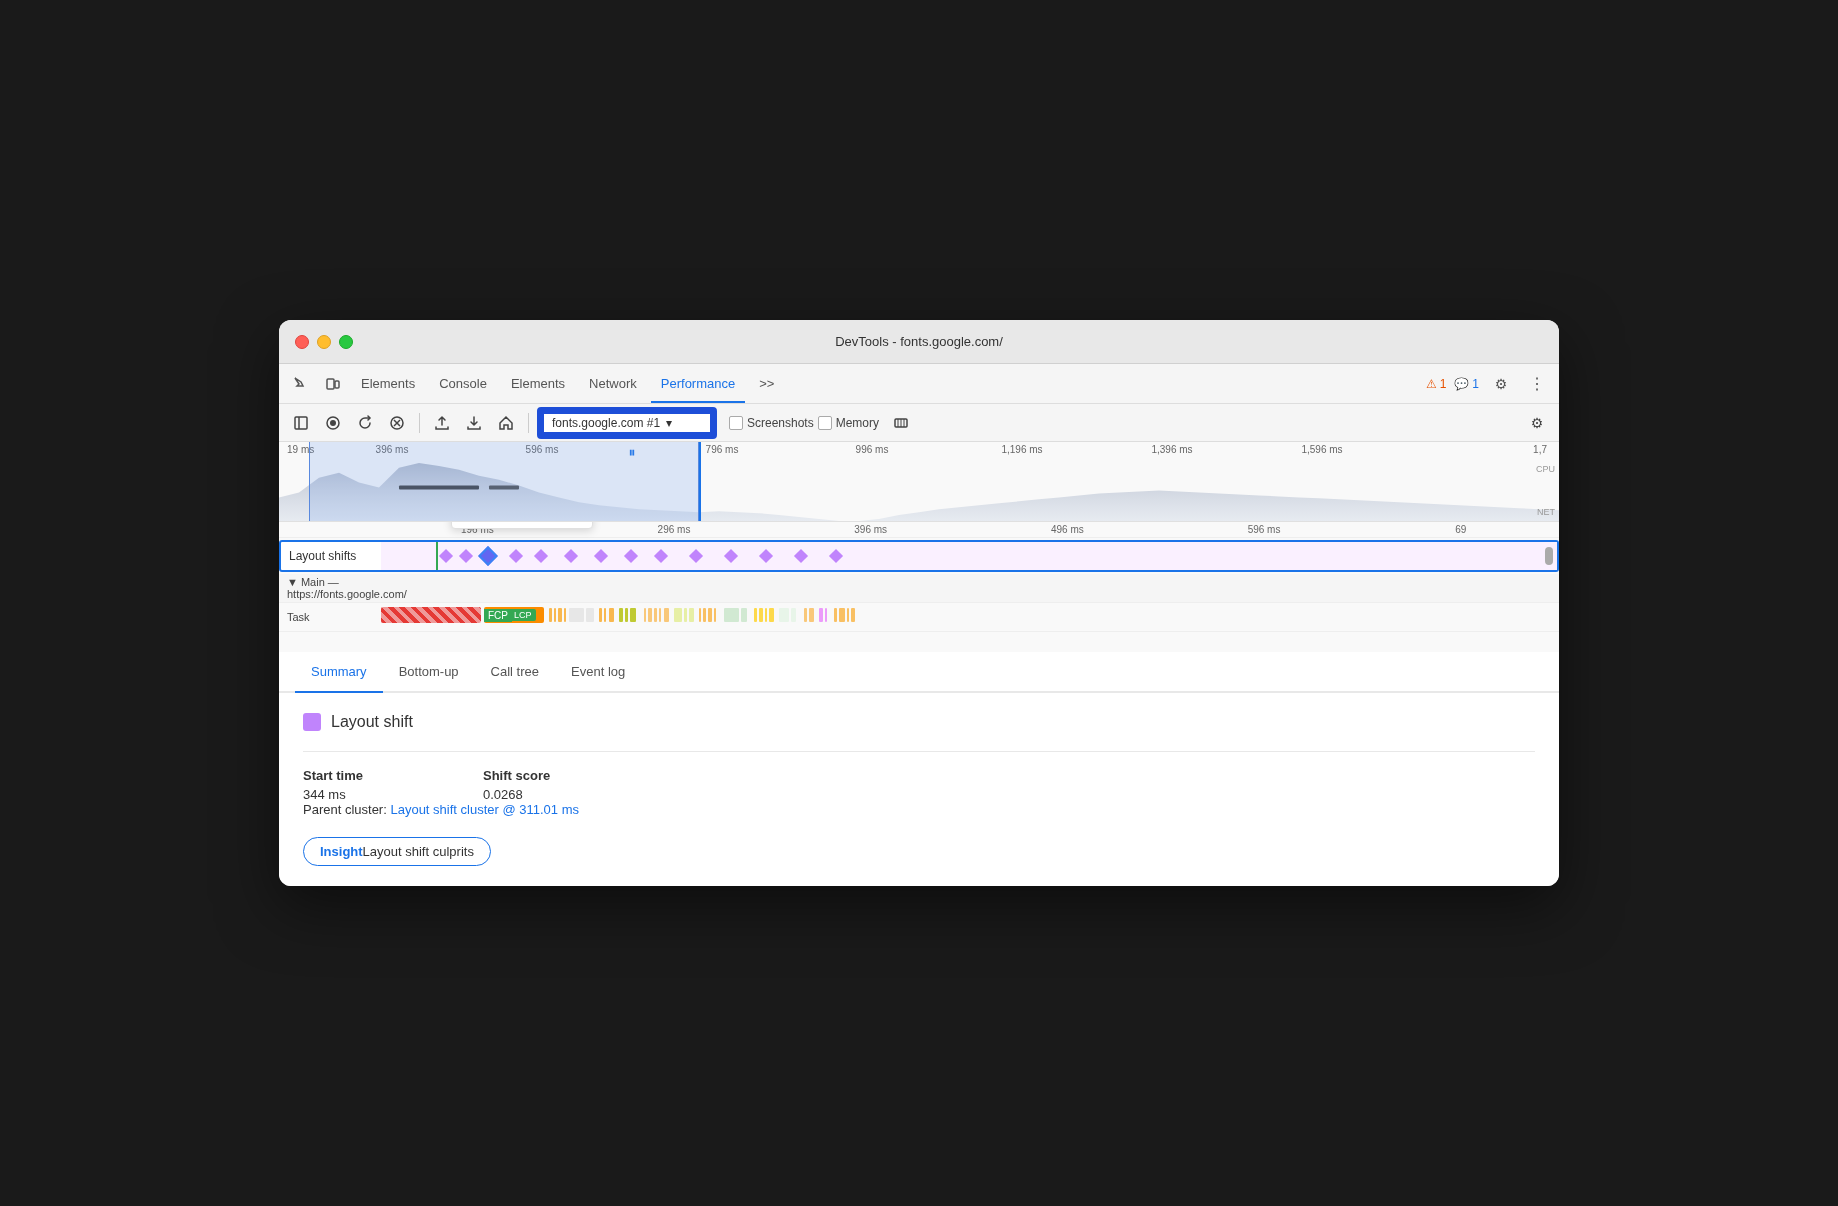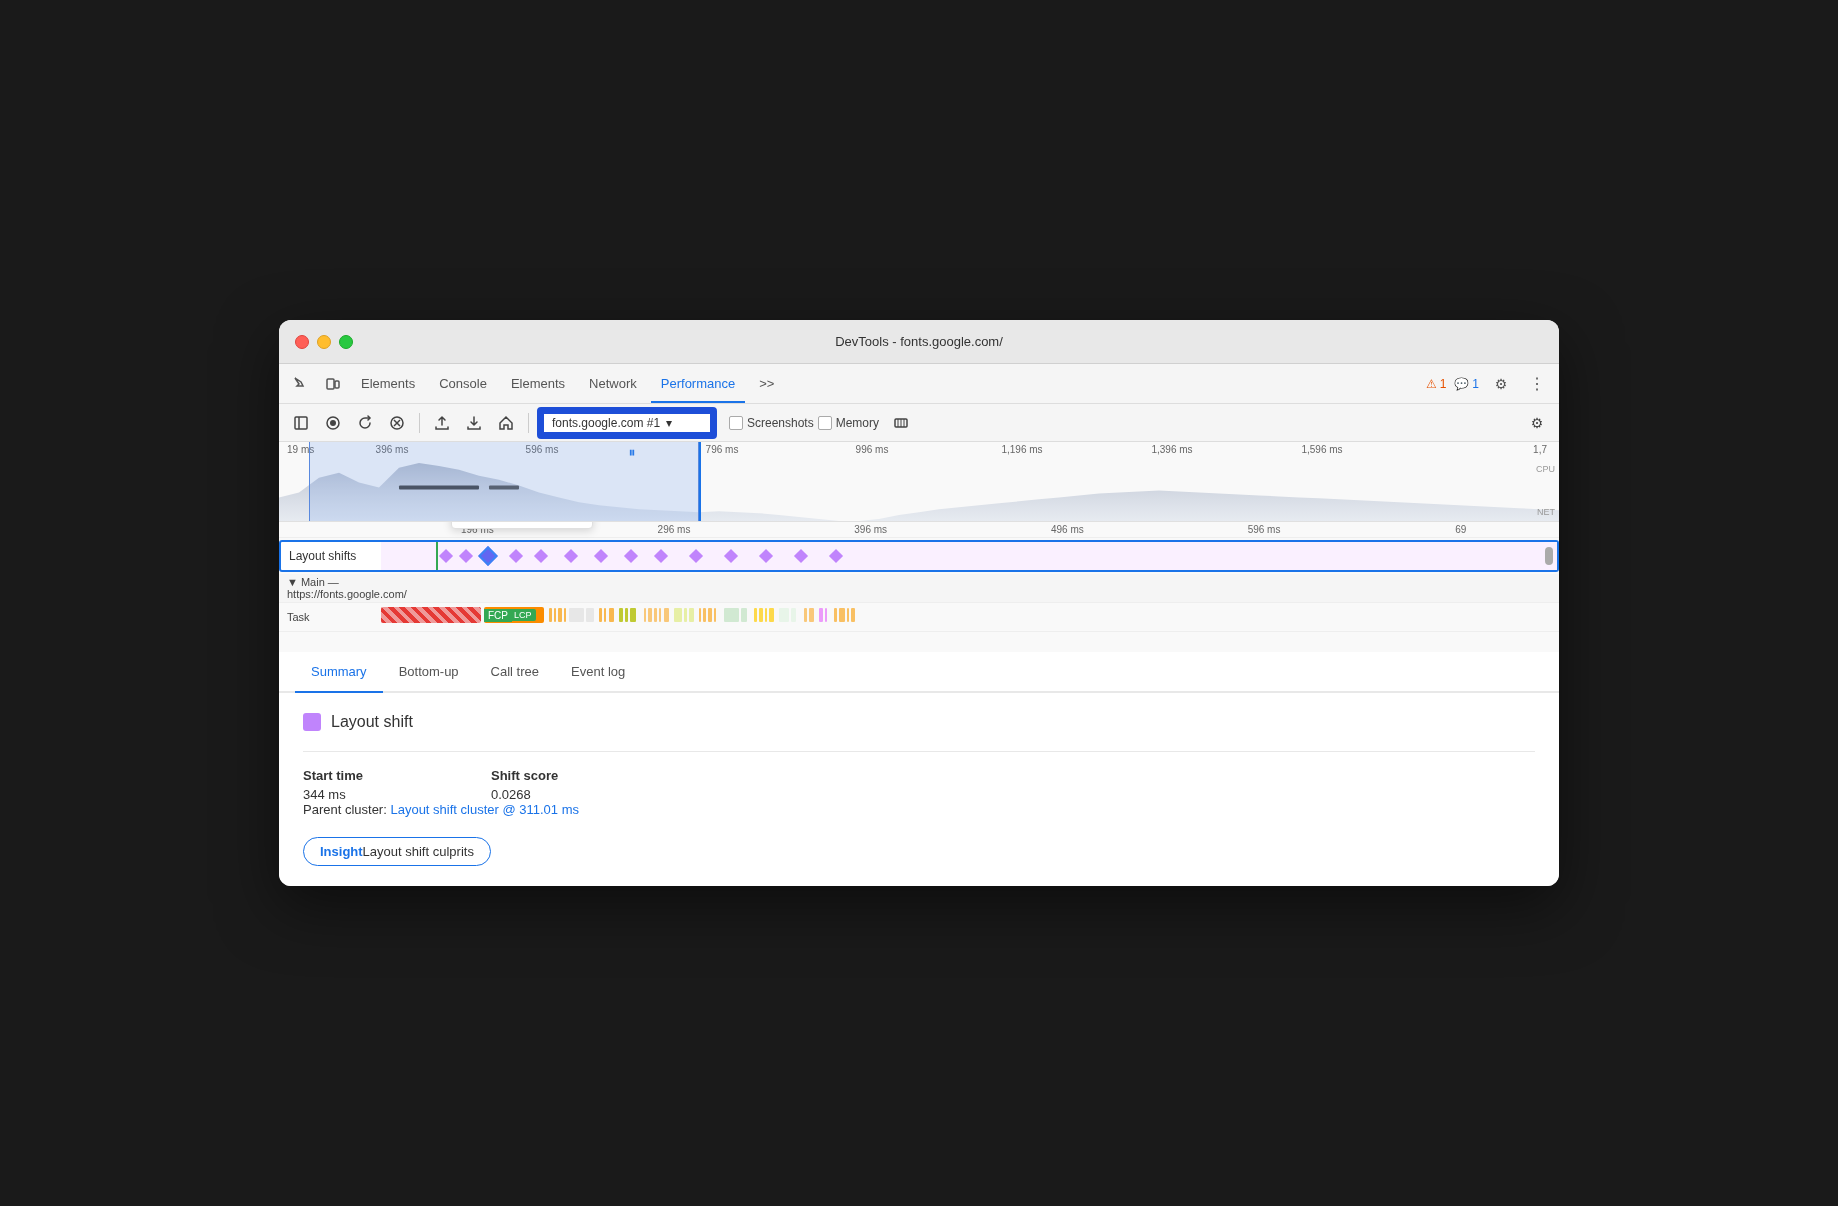--- a/index.html
+++ b/index.html
@@ -432,21 +432,20 @@
       color: #333;
     }
     .summary-divider {
       border: none;
       border-top: 1px solid #e8e8e8;
       margin-bottom: 16px;
     }
     .summary-columns {
       display: grid;
       grid-template-columns: 180px 180px 1fr;
-      gap: 8px;
       margin-bottom: 0;
     }
     .col-header {
       font-size: 13px;
       font-weight: 600;
       color: #333;
       margin-bottom: 4px;
     }
     .col-value {
       font-size: 13px;

